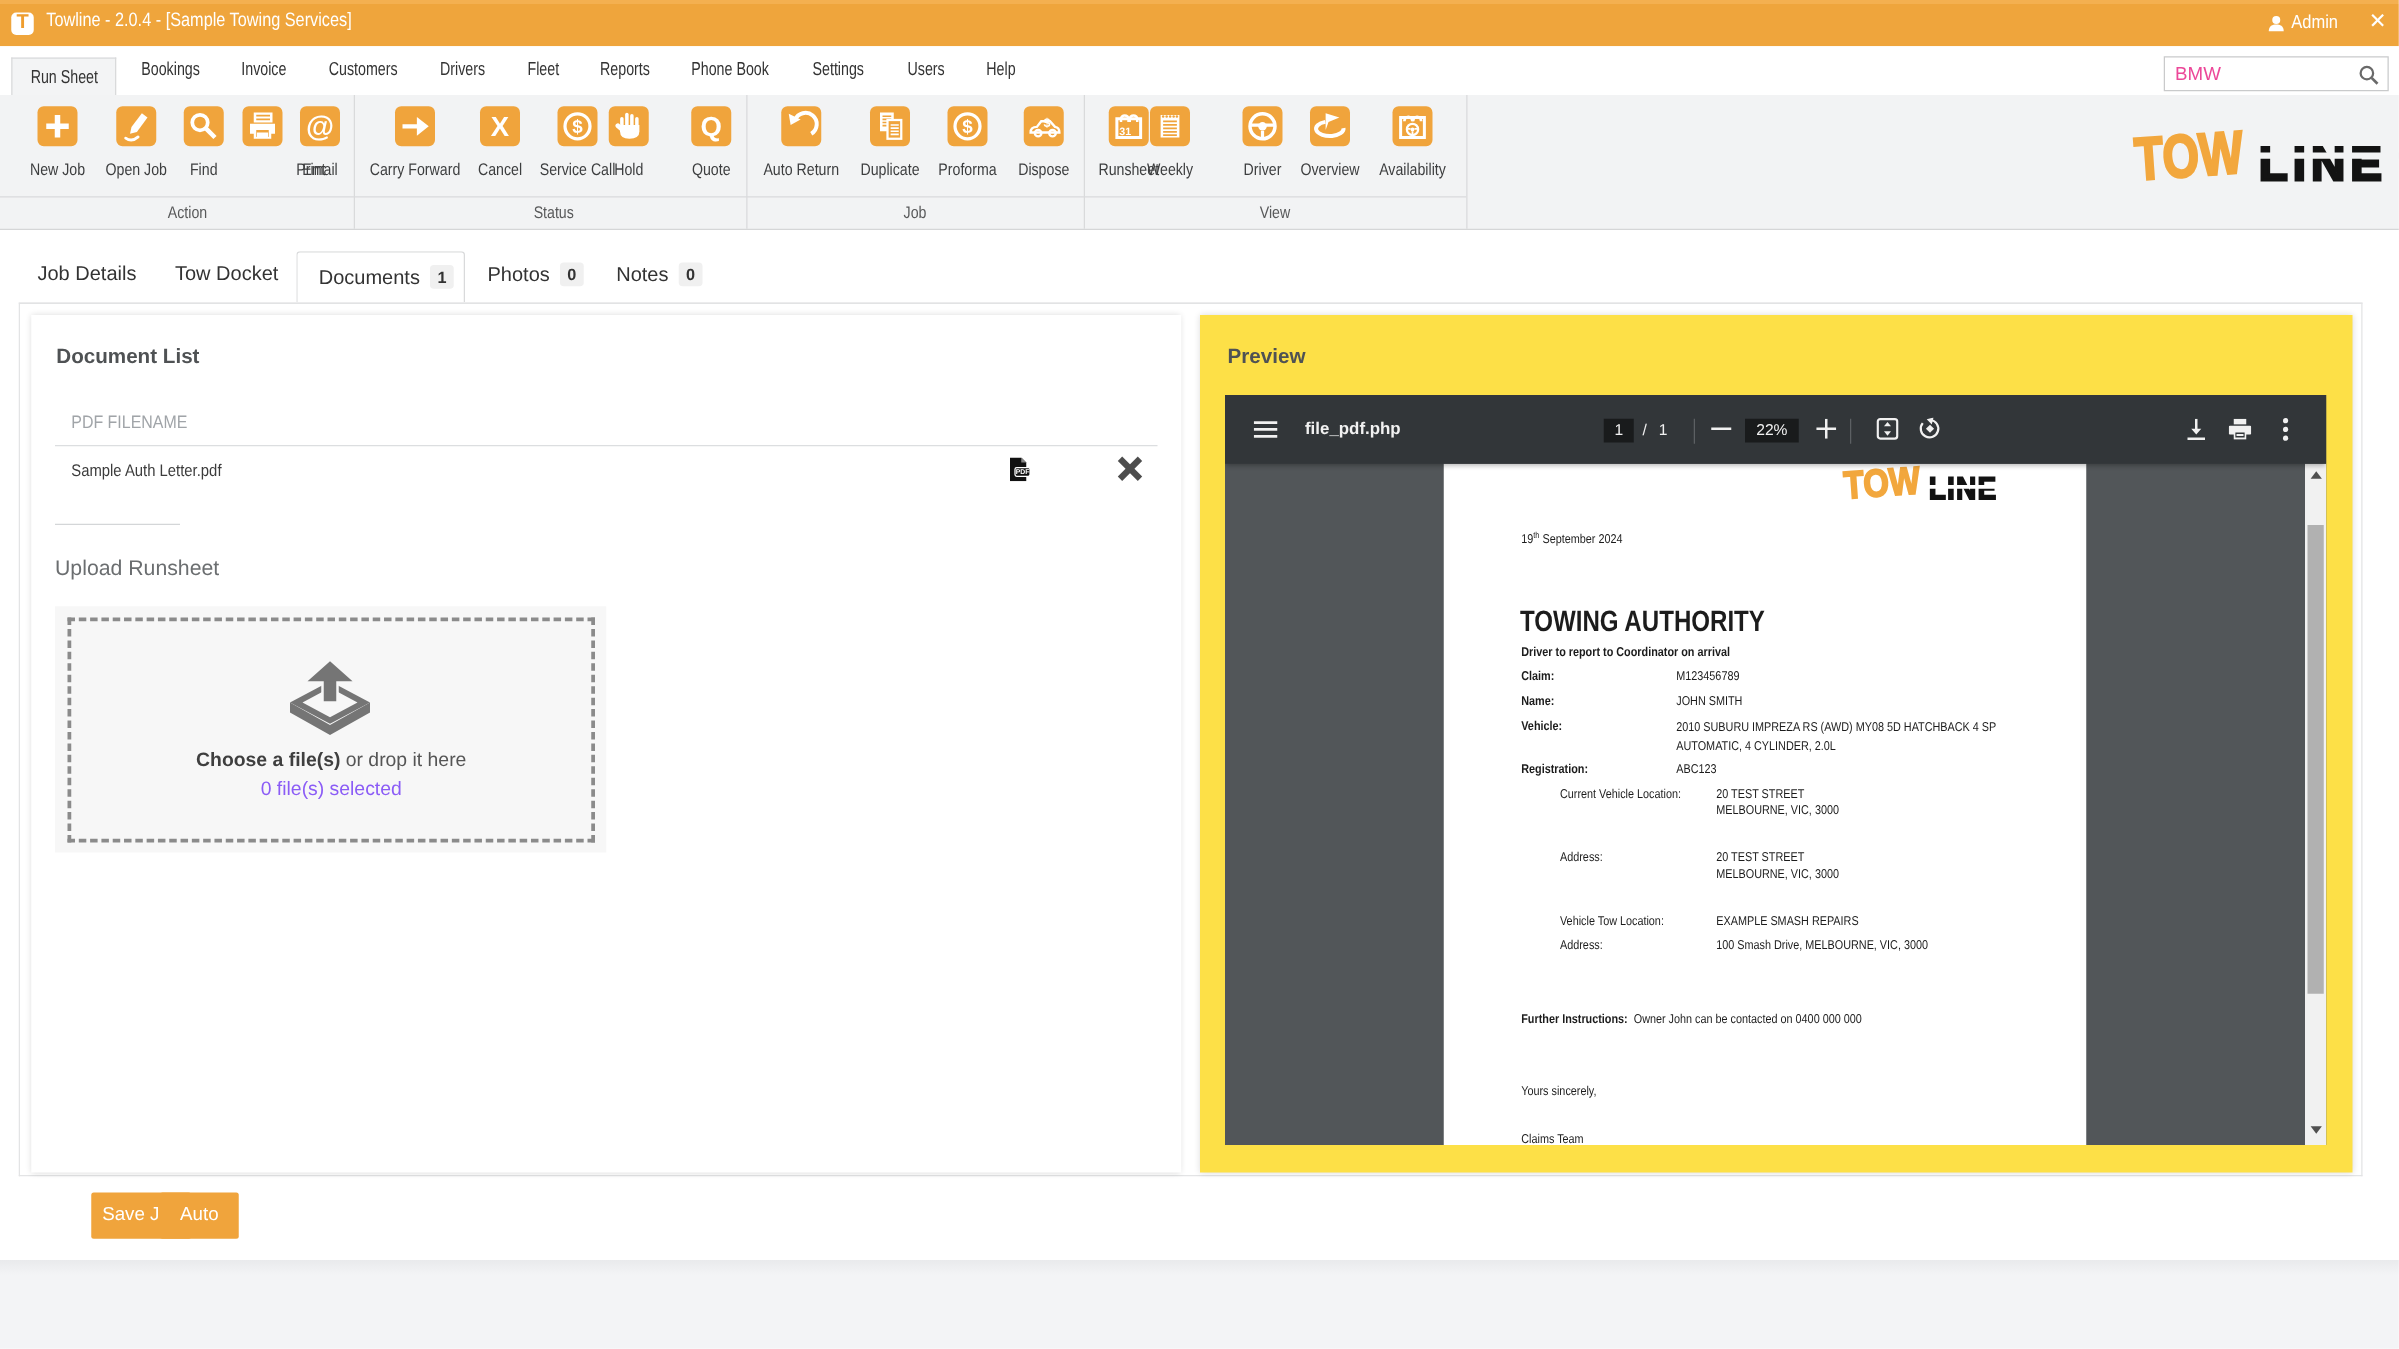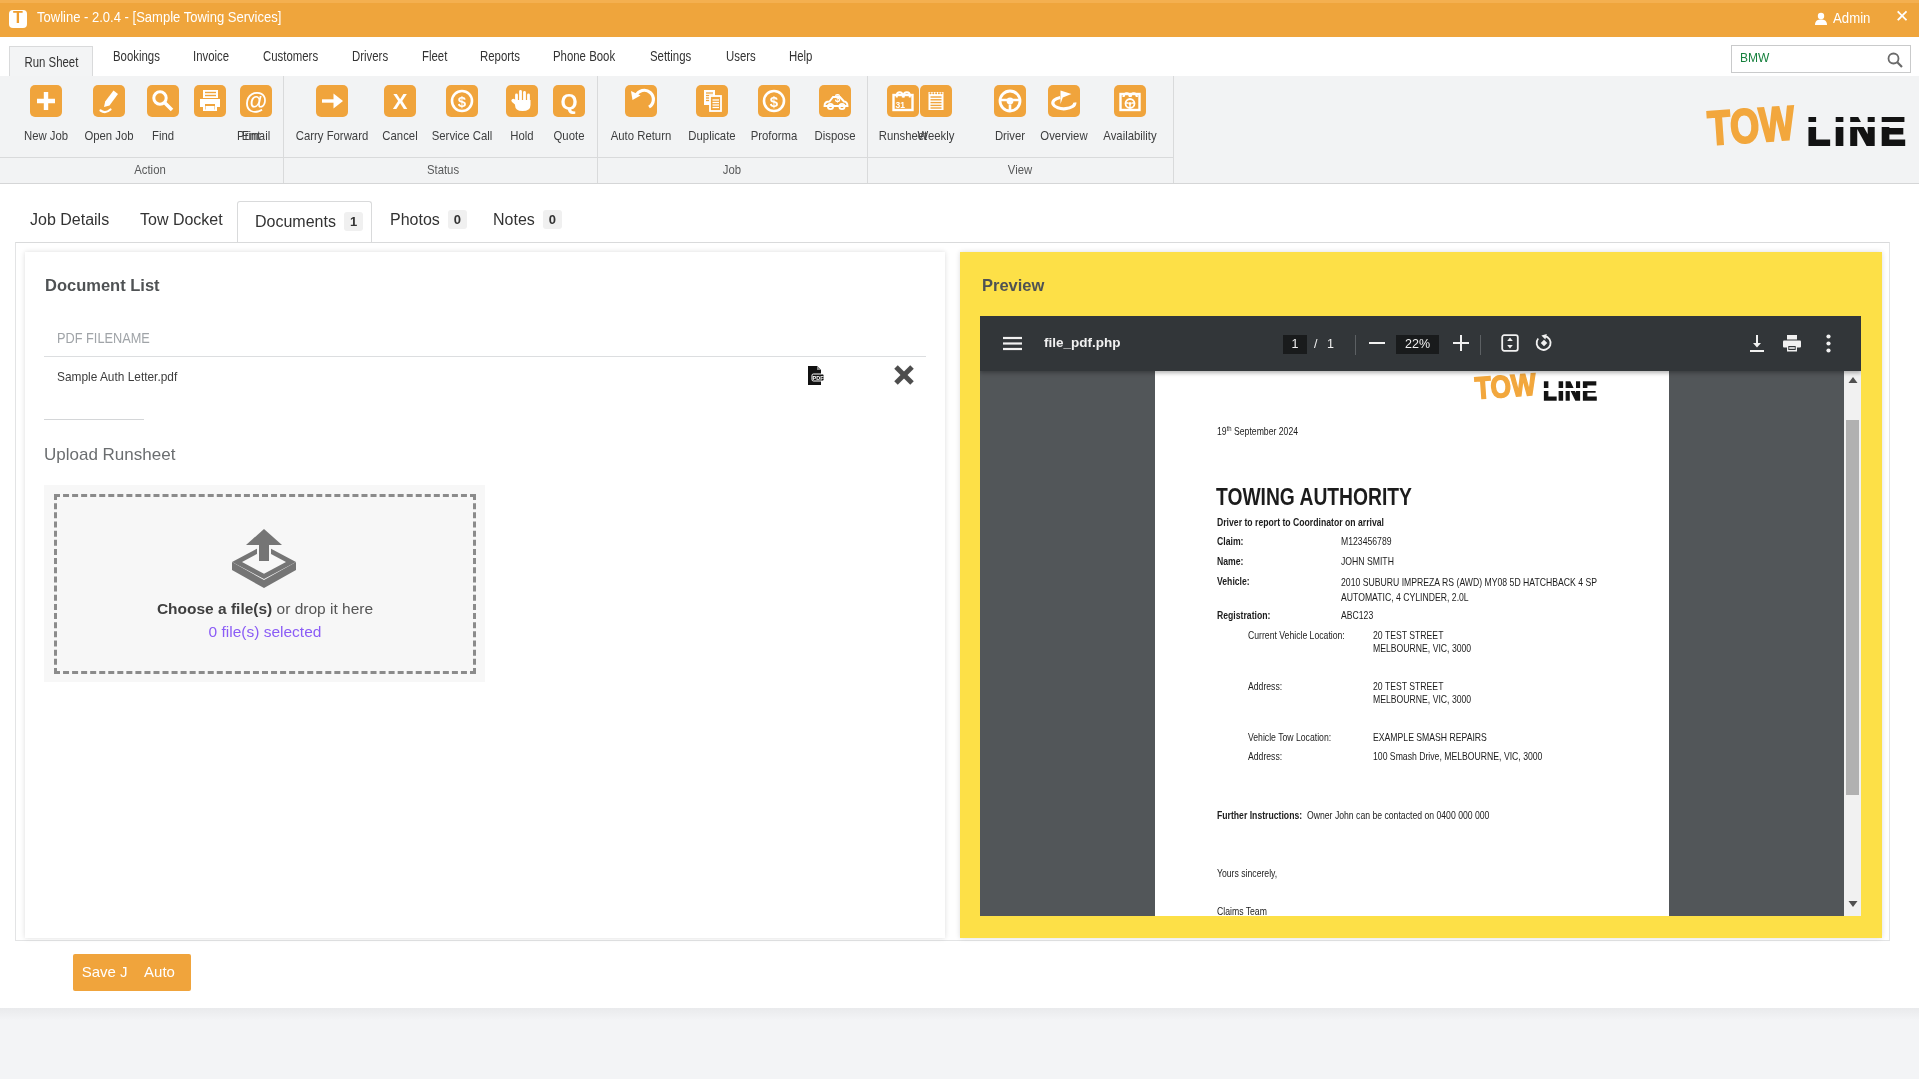--- a/index.html
+++ b/index.html
@@ -18,21 +18,21 @@
 #admin { position:absolute; left:1833px; top:9px; color:#fff; font-size:15px; transform:scaleX(0.88); transform-origin:0 50%; }
 #close-x { position:absolute; left:1895px; top:6px; color:#fff; font-size:17px; font-weight:400;}
 
 #menubar { position:absolute; left:0; top:37px; width:1919px; height:39px; background:#fff; }
 .mitem { position:absolute; top:10px; font-size:15px; color:#333; display:inline-block; transform:scaleX(0.76); transform-origin:0 50%; }
 #runsheet-tab { position:absolute; left:9px; top:9px; width:84px; height:31px;
   background:#f3f4f5; border:1px solid #d9dadb; border-bottom:none; 
   text-align:center; font-size:15px; color:#333; padding-top:6px; }
 #searchbox { position:absolute; left:1731px; top:8px; width:180px; height:28px;
   border:1px solid #c9cacb; background:#fff; }
-#searchbox span { position:absolute; left:8px; top:5px; font-size:12px; color:#15803d; }
+#searchbox span { position:absolute; left:8px; top:5px; font-size:15px; color:#ec4899; }
 
 #ribbon { position:absolute; left:0; top:76px; width:1919px; height:108px;
   background:#f2f3f4; border-bottom:1px solid #d5d6d7; }
 .vsep { position:absolute; top:0; width:1px; height:107px; background:#d9dadb; }
 #ribbon-hline { position:absolute; left:0; top:81px; width:1173px; height:1px; background:#d9dadb; }
 .glabel { position:absolute; top:86px; font-size:13.5px; color:#58595a; text-align:center; transform:scaleX(0.84); }
 .ritem { position:absolute; top:9px; text-align:center; }
 .ricon { width:32px; height:32px; background:#f0a43c; border-radius:5px; margin:0 auto;
   position:relative; }
 .ricon svg { position:absolute; left:0; top:0; }
@@ -172,21 +172,21 @@
   </div>
   <div class="ritem" style="left:402px; width:120px;">
     <div class="ricon">
         <svg width="32" height="32" viewBox="0 0 32 32">
       <circle cx="16" cy="16" r="10" fill="none" stroke="#fff" stroke-width="2.6"></circle>
       <text x="16" y="21.5" text-anchor="middle" font-size="15" font-weight="bold" fill="#fff" font-family="Liberation Sans">$</text>
         </svg>
       </div>
     <div class="rlabel">Service Call</div>
   </div>
-  <div class="ritem" style="left:462px; width:120px;">
+  <div class="ritem" style="left:443px; width:120px;">
     <div class="ricon">
         <svg width="32" height="32" viewBox="0 0 32 32">
       <g stroke="#fff" stroke-width="2.8" stroke-linecap="round">
         <line x1="10.5" y1="10" x2="10.5" y2="18"></line>
         <line x1="14.5" y1="6.5" x2="14.5" y2="17"></line>
         <line x1="18.5" y1="7.5" x2="18.5" y2="17"></line>
         <line x1="22.5" y1="10" x2="22.5" y2="18"></line>
       </g>
       <path d="M9 15 h15.5 v5 q0 6-8 6 q-7.5 0-7.5-6z" fill="#fff"></path>
       <path d="M9.5 20 l-3.5-3 q-1.5-1.5 0-2.8 q1.4-1.2 3 0.3z" fill="#fff"></path>

